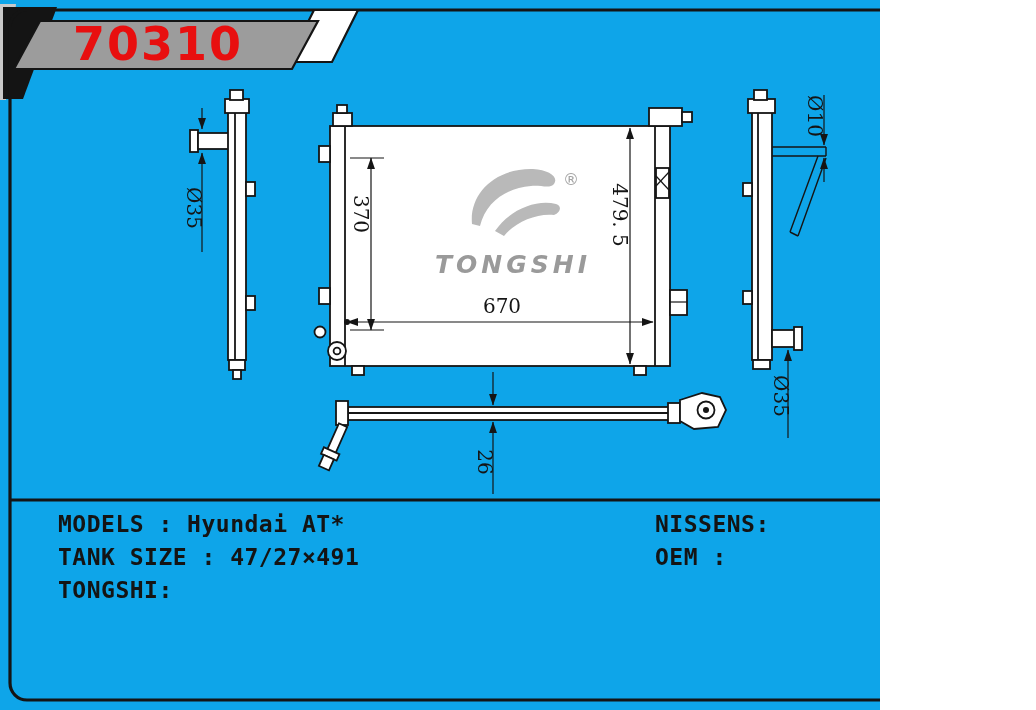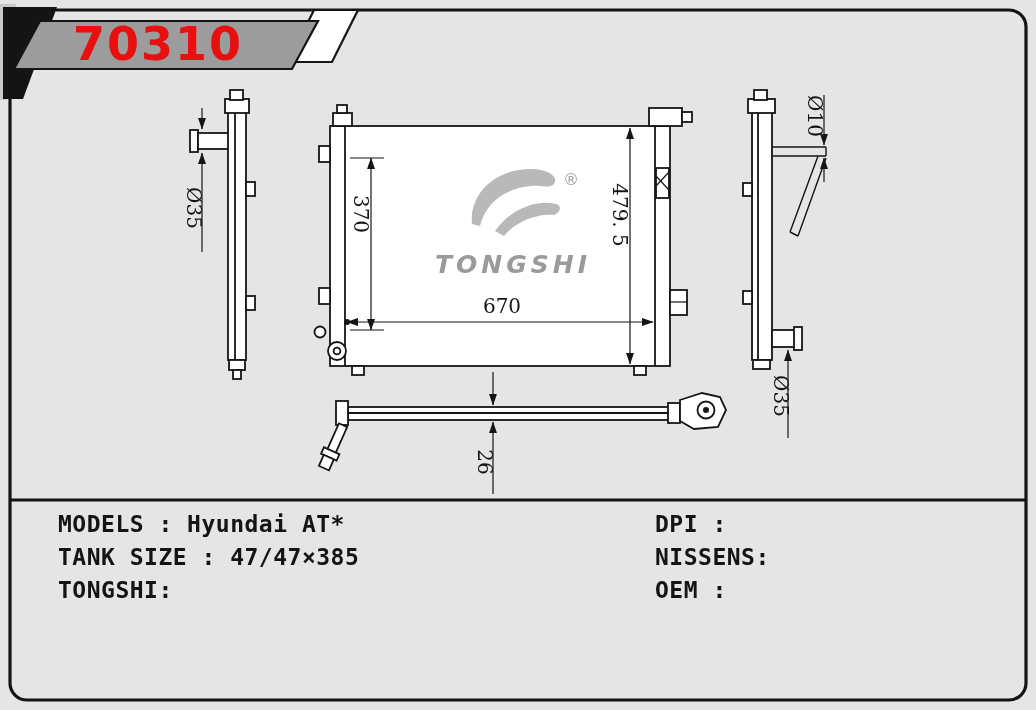--- a/index.html
+++ b/index.html
@@ -1,16 +1,16 @@
 <!DOCTYPE html>
 <html><head>
 <meta charset="utf-8">
 <style>
   html,body { margin:0; padding:0; background:#fff; }
-  .page { position:relative; width:1036px; height:710px; background:#e5e5e5; overflow:hidden;
+  .page { position:relative; width:880px; height:710px; background:#0ea5e9; overflow:hidden;
           font-family:"DejaVu Sans", sans-serif; }
   .art { position:absolute; left:0; top:0; }
 
   
   .o   { fill:#ffffff; stroke:#151515; stroke-width:1.8; }
   .ln  { stroke:#151515; stroke-width:1.8; fill:none; }
   .dl  { stroke:#151515; stroke-width:1.2; fill:none; }
   .dl2 { stroke:#151515; stroke-width:1.4; fill:none; }
   .dim { font-family:"DejaVu Serif", serif; font-size:20px; fill:#151515; }
   .partnum { font-family:"DejaVu Sans", sans-serif; font-size:46px; font-weight:800;
@@ -146,23 +146,22 @@
 
       <line class="dl" x1="493" y1="372" x2="493" y2="405" marker-end="url(#arr)"></line>
       <line class="dl" x1="493" y1="422" x2="493" y2="494" marker-start="url(#arr)"></line>
       <text class="dim" transform="rotate(90 478 462)" x="478" y="462" text-anchor="middle">26</text>
     </g>
   </svg>
 
   <div class="specs">
     <div class="spec-col left">
       <div class="spec-line">MODELS : Hyundai AT*</div>
-      <div class="spec-line">TANK SIZE : 47/47×385</div>
+      <div class="spec-line">TANK SIZE : 47/27×491</div>
       <div class="spec-line">TONGSHI:</div>
     </div>
     <div class="spec-col">
-      <div class="spec-line">DPI :</div>
       <div class="spec-line">NISSENS:</div>
       <div class="spec-line">OEM :</div>
     </div>
   </div>
 
 </div>
 
 </body></html>

